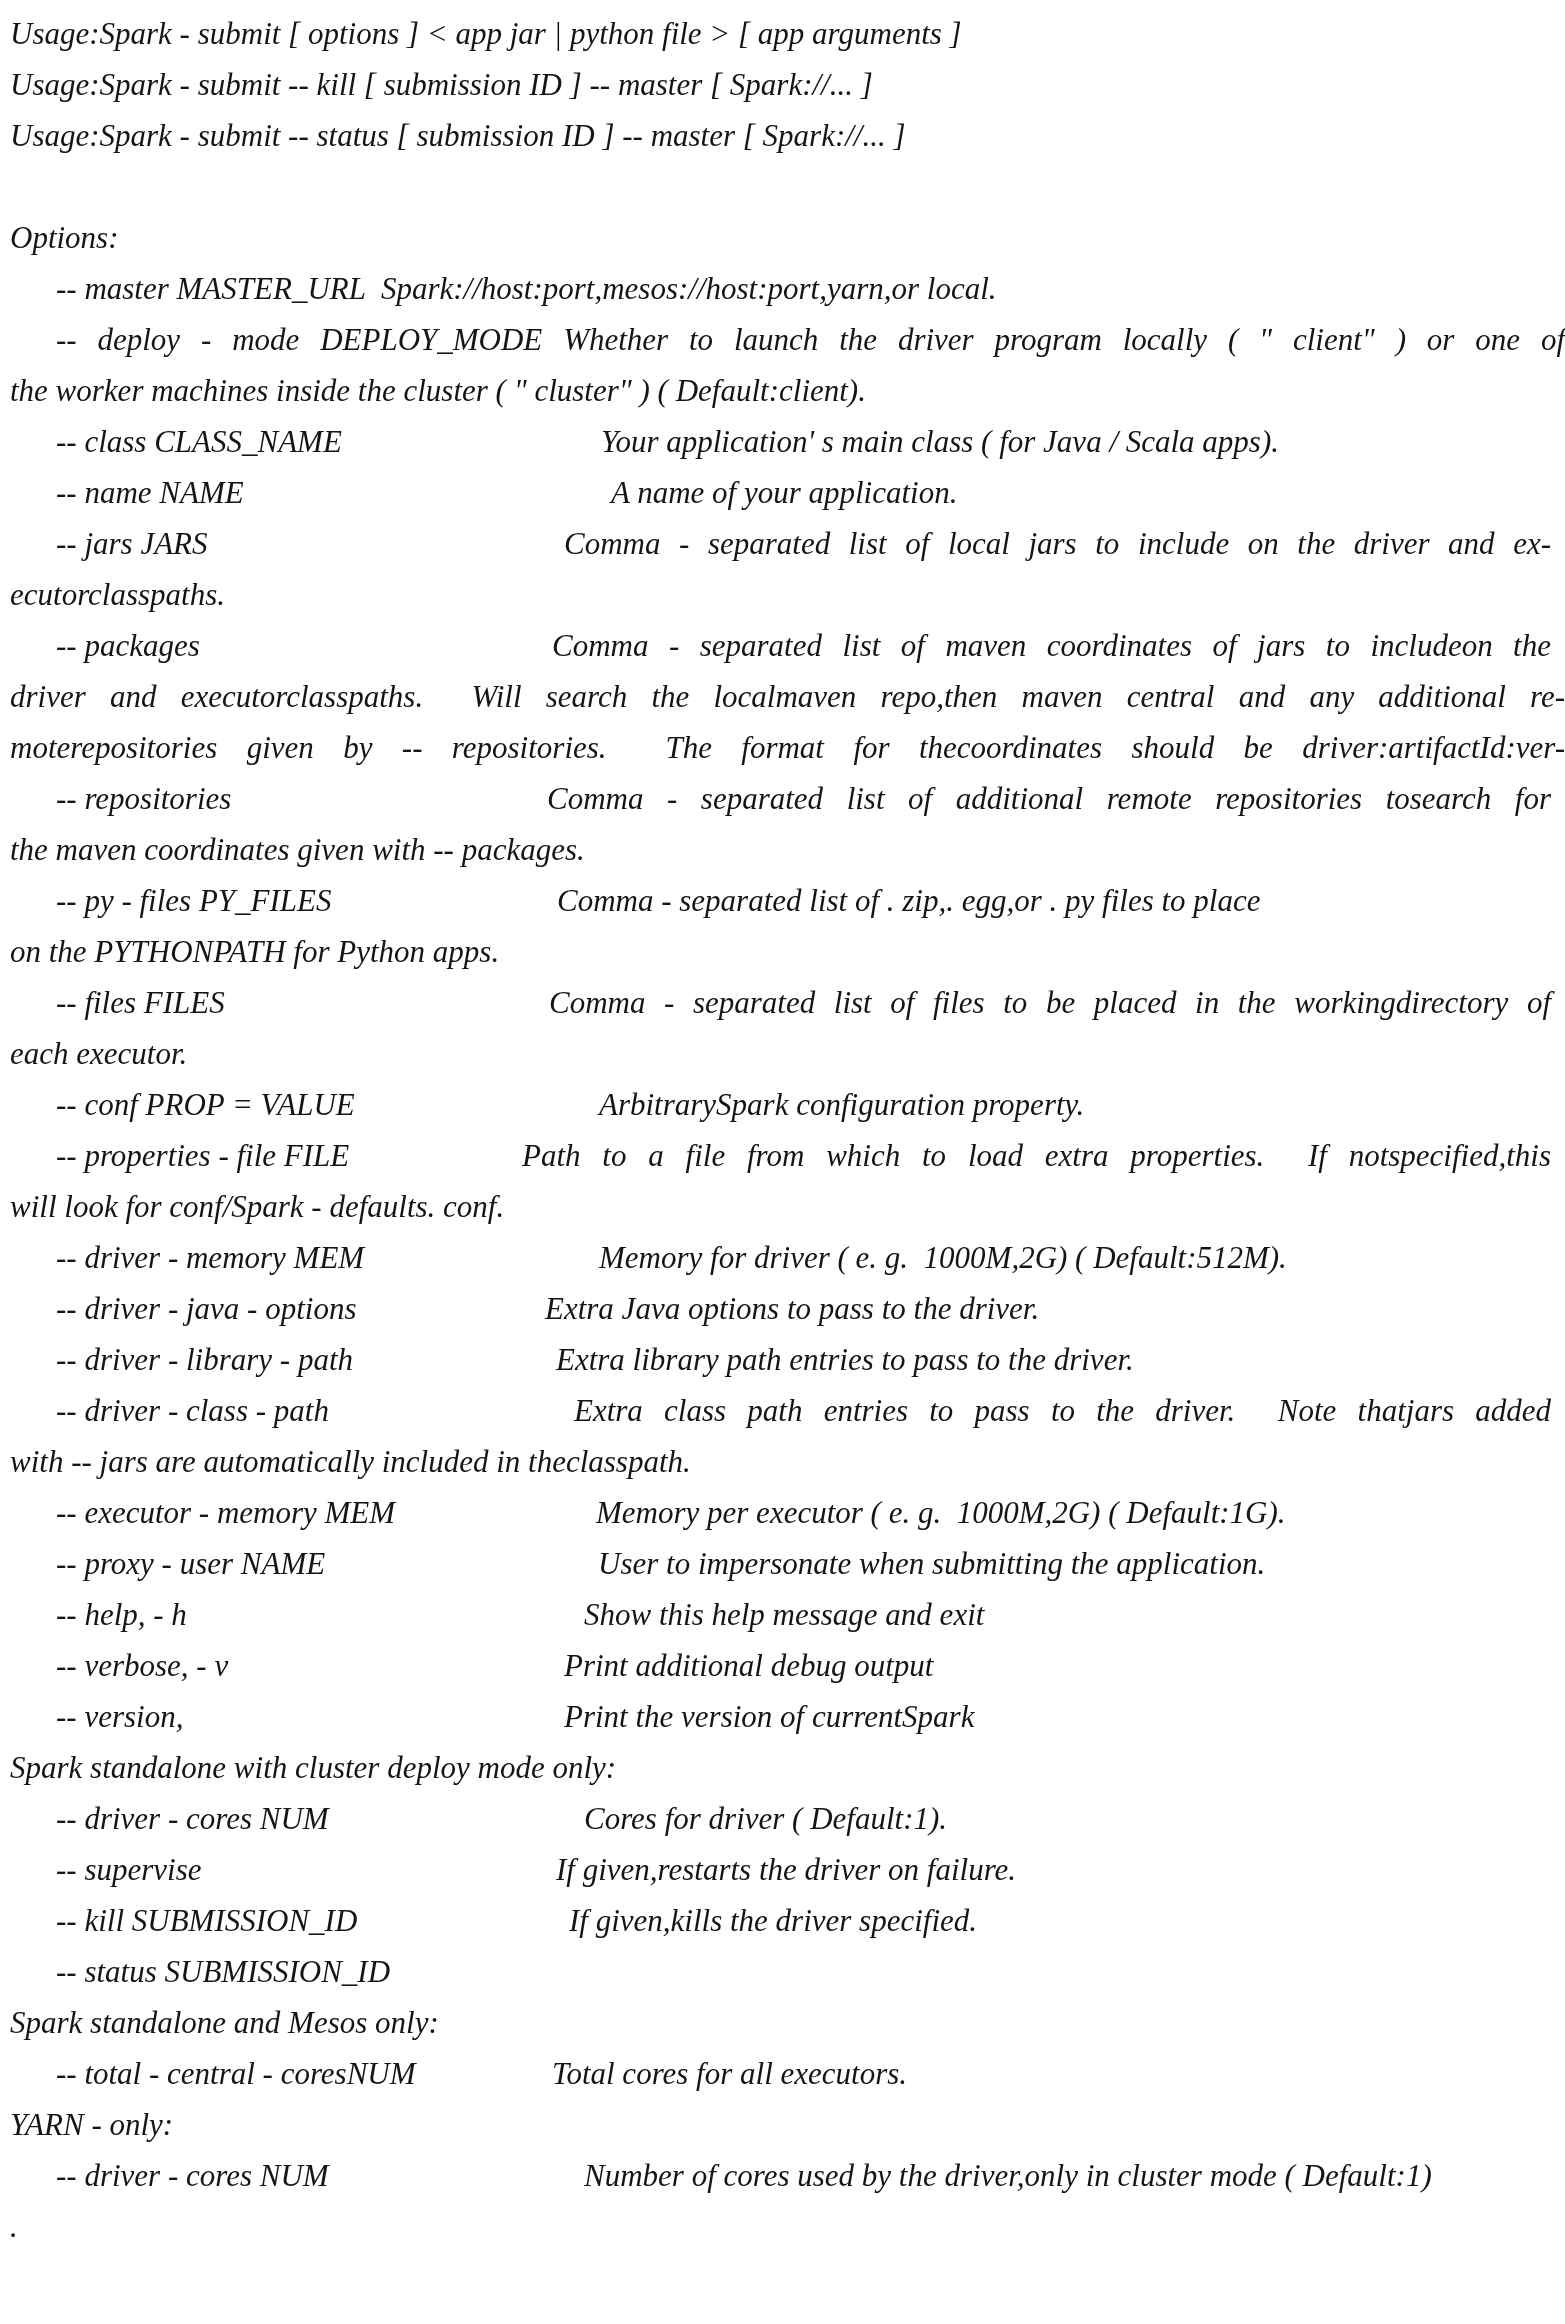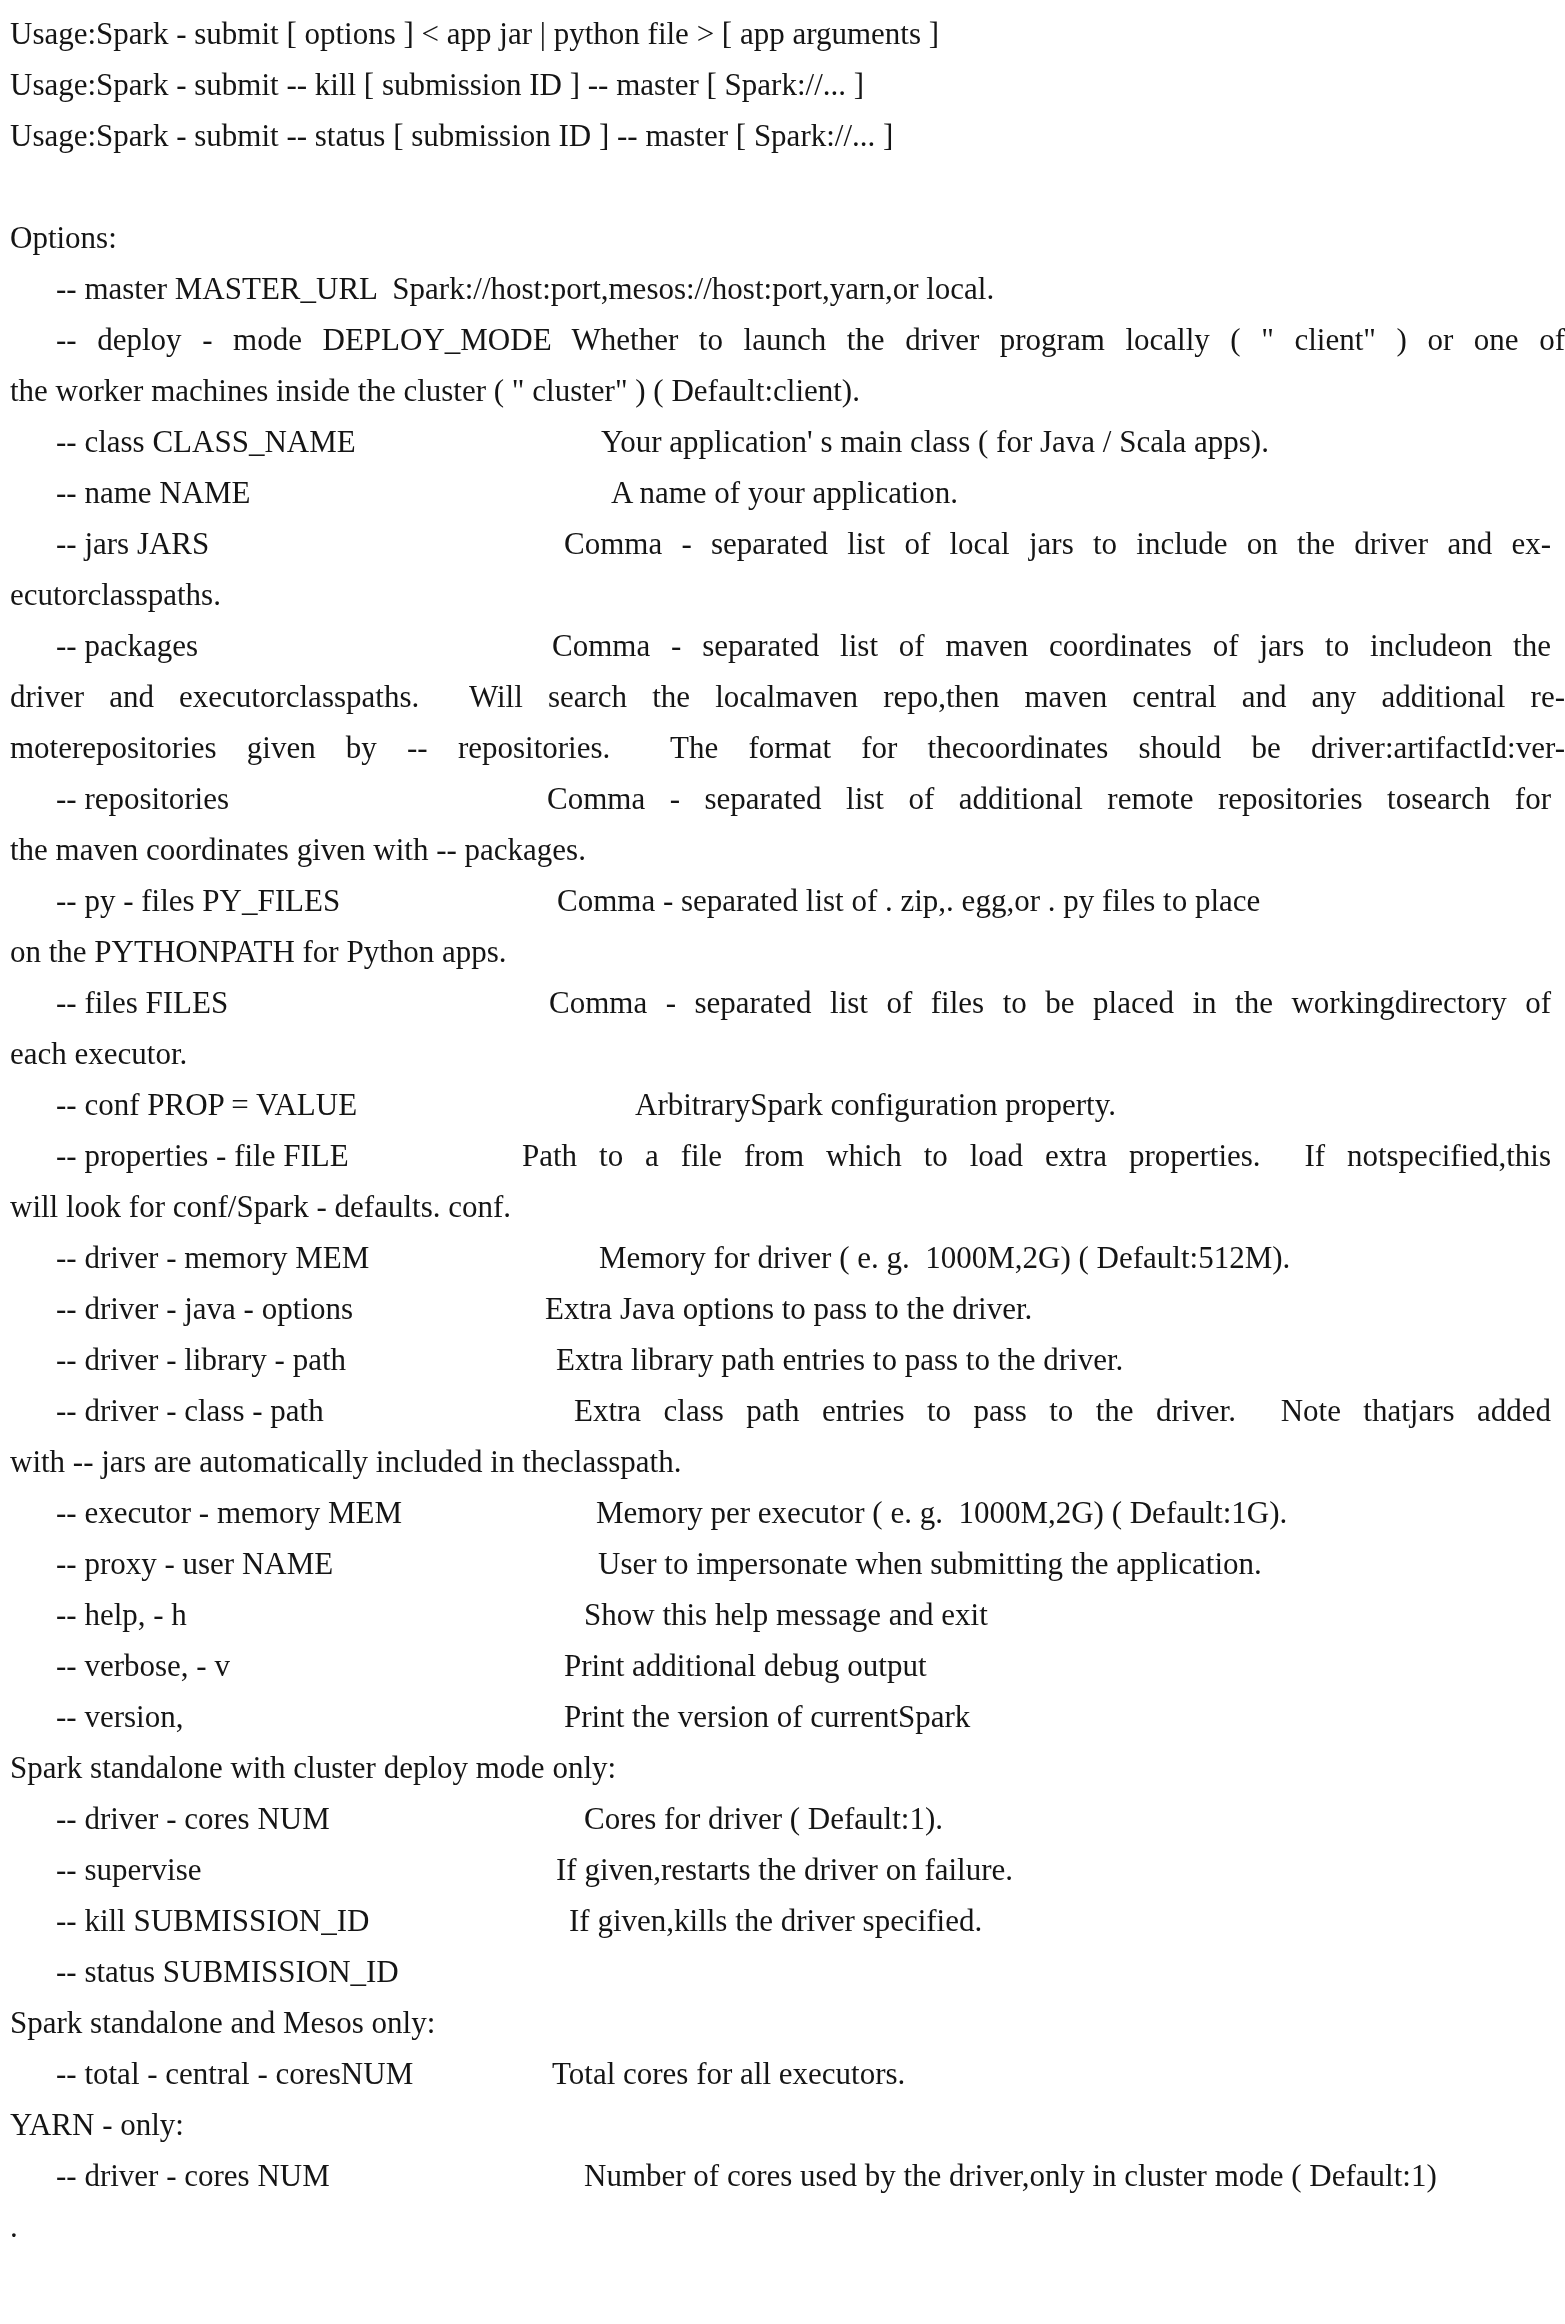--- a/index.html
+++ b/index.html
@@ -18,20 +18,21 @@
   #doc {
     position: relative;
     padding-top: 8px;
     width: 1565px;
   }
   .line {
     position: relative;
     height: 51px;
     line-height: 51px;
     white-space: pre;
+    font-style: italic;
   }
   .line.usage,
   .line.header,
   .line.cont {
     padding-left: 10px;
   }
   .line.flow,
   .line.opt {
     padding-left: 56px;
   }
@@ -75,21 +76,21 @@
     <div class="line cont">ecutorclasspaths.</div>
     <div class="line opt"><span class="label">-- packages</span><span class="desc fill-desc" style="left: 552px;">Comma - separated list of maven coordinates of jars to includeon the</span></div>
     <div class="line cont fill">driver and executorclasspaths.  Will search the localmaven repo,then maven central and any additional re-</div>
     <div class="line cont fill">moterepositories given by -- repositories.  The format for thecoordinates should be driver:artifactId:ver-</div>
     <div class="line opt"><span class="label">-- repositories</span><span class="desc fill-desc" style="left: 547px;">Comma - separated list of additional remote repositories tosearch for</span></div>
     <div class="line cont">the maven coordinates given with -- packages.</div>
     <div class="line opt"><span class="label">-- py - files PY_FILES</span><span class="desc" style="left: 557px;">Comma - separated list of . zip,. egg,or . py files to place</span></div>
     <div class="line cont">on the PYTHONPATH for Python apps.</div>
     <div class="line opt"><span class="label">-- files FILES</span><span class="desc fill-desc" style="left: 549px;">Comma - separated list of files to be placed in the workingdirectory of</span></div>
     <div class="line cont">each executor.</div>
-    <div class="line opt"><span class="label">-- conf PROP = VALUE</span><span class="desc" style="left: 635px;">ArbitrarySpark configuration property.</span></div>
+    <div class="line opt"><span class="label">-- conf PROP = VALUE</span><span class="desc" style="left: 599px;">ArbitrarySpark configuration property.</span></div>
     <div class="line opt"><span class="label">-- properties - file FILE</span><span class="desc fill-desc" style="left: 522px;">Path to a file from which to load extra properties.  If notspecified,this</span></div>
     <div class="line cont">will look for conf/Spark - defaults. conf.</div>
     <div class="line opt"><span class="label">-- driver - memory MEM</span><span class="desc" style="left: 599px;">Memory for driver ( e. g.  1000M,2G) ( Default:512M).</span></div>
     <div class="line opt"><span class="label">-- driver - java - options</span><span class="desc" style="left: 545px;">Extra Java options to pass to the driver.</span></div>
     <div class="line opt"><span class="label">-- driver - library - path</span><span class="desc" style="left: 556px;">Extra library path entries to pass to the driver.</span></div>
     <div class="line opt"><span class="label">-- driver - class - path</span><span class="desc fill-desc" style="left: 574px;">Extra class path entries to pass to the driver.  Note thatjars added</span></div>
     <div class="line cont">with -- jars are automatically included in theclasspath.</div>
     <div class="line opt"><span class="label">-- executor - memory MEM</span><span class="desc" style="left: 596px;">Memory per executor ( e. g.  1000M,2G) ( Default:1G).</span></div>
     <div class="line opt"><span class="label">-- proxy - user NAME</span><span class="desc" style="left: 598px;">User to impersonate when submitting the application.</span></div>
     <div class="line opt"><span class="label">-- help, - h</span><span class="desc" style="left: 584px;">Show this help message and exit</span></div>

